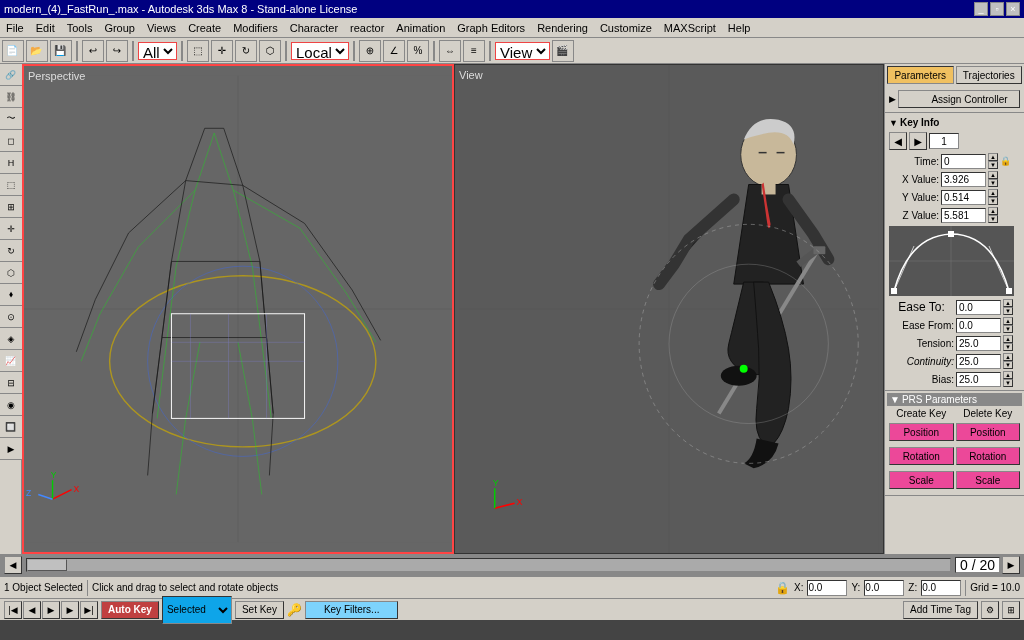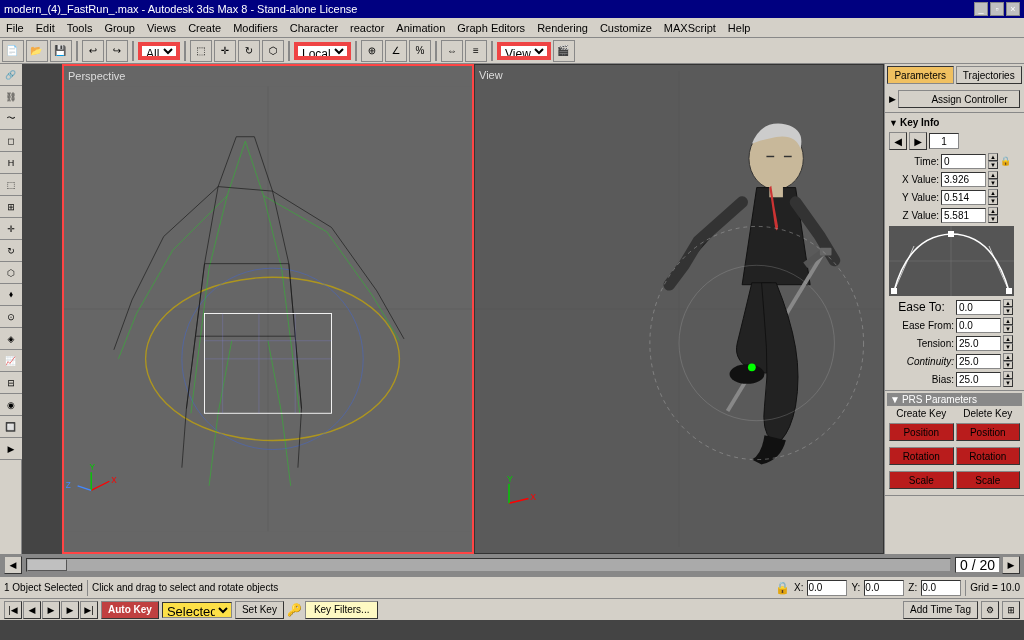--- a/index.html
+++ b/index.html
@@ -69,23 +69,23 @@
       cursor: pointer;
       font-size: 10px;
     }
     .toolbar-separator {
       width: 2px; height: 20px;
       background: #888;
       margin: 0 2px;
     }
     .toolbar-select {
       height: 18px;
-      border: 4px solid #ef4444;
+      border: 1px solid #ef4444;
       background: white;
-      font-size: 12px;
+      font-size: 15px;
     }
 
     
     #main-area {
       display: flex;
       height: calc(640px - 18px - 20px - 26px - 22px - 22px);
     }
 
     
     #left-tools {
@@ -128,21 +128,20 @@
       position: absolute;
       top: 4px; left: 4px;
       color: #ddd;
       font-size: 11px;
       z-index: 10;
     }
 
     
     #viewport-perspective {
       background: #666;
-      margin-left: 40px;
     }
     .wireframe-content {
       position: absolute;
       top: 0; left: 0; right: 0; bottom: 0;
     }
 
     
     #viewport-front {
       background: #5a5a5a;
     }
@@ -173,21 +172,21 @@
       border: 1px outset #888;
       height: 18px;
       padding: 0 4px;
       font-size: 10px;
       cursor: pointer;
       text-align: center;
     }
 
     .panel-btn-full {
       width: 100%;
-      background: #b91c1c;
+      background: #ec4899;
       border: 1px outset #888;
       height: 18px;
       padding: 0 4px;
       font-size: 10px;
       cursor: pointer;
       margin: 2px 0;
     }
 
     .panel-select {
       width: 100%;
@@ -299,24 +298,24 @@
       color: white;
       border: 1px outset #888;
       height: 18px;
       padding: 0 6px;
       font-size: 10px;
       cursor: pointer;
       font-weight: bold;
     }
 
     .key-select {
-      height: 16px;
+      height: 28px;
       border: 1px inset #888;
-      background: #fde047;
-      font-size: 13px;
+      background: #0ea5e9;
+      font-size: 10px;
       width: 70px;
     }
 
     .add-time-tag-btn {
       background: #d4d0c8;
       border: 1px outset #888;
       height: 18px;
       padding: 0 6px;
       font-size: 10px;
       cursor: pointer;
@@ -325,24 +324,24 @@
     .set-key-btn {
       background: #d4d0c8;
       border: 1px outset #888;
       height: 18px;
       padding: 0 6px;
       font-size: 10px;
       cursor: pointer;
     }
 
     .key-filters-btn {
-      background: #fef9c3;
-      border: 1px outset #888;
-      height: 18px;
-      padding: 0 8px;
+      background: #7dd3fc;
+      border: 1px outset #888;
+      height: 18px;
+      padding: 0 18px;
       font-size: 10px;
       cursor: pointer;
     }
 
     
     .playback-controls {
       display: flex;
       gap: 1px;
       align-items: center;
     }

